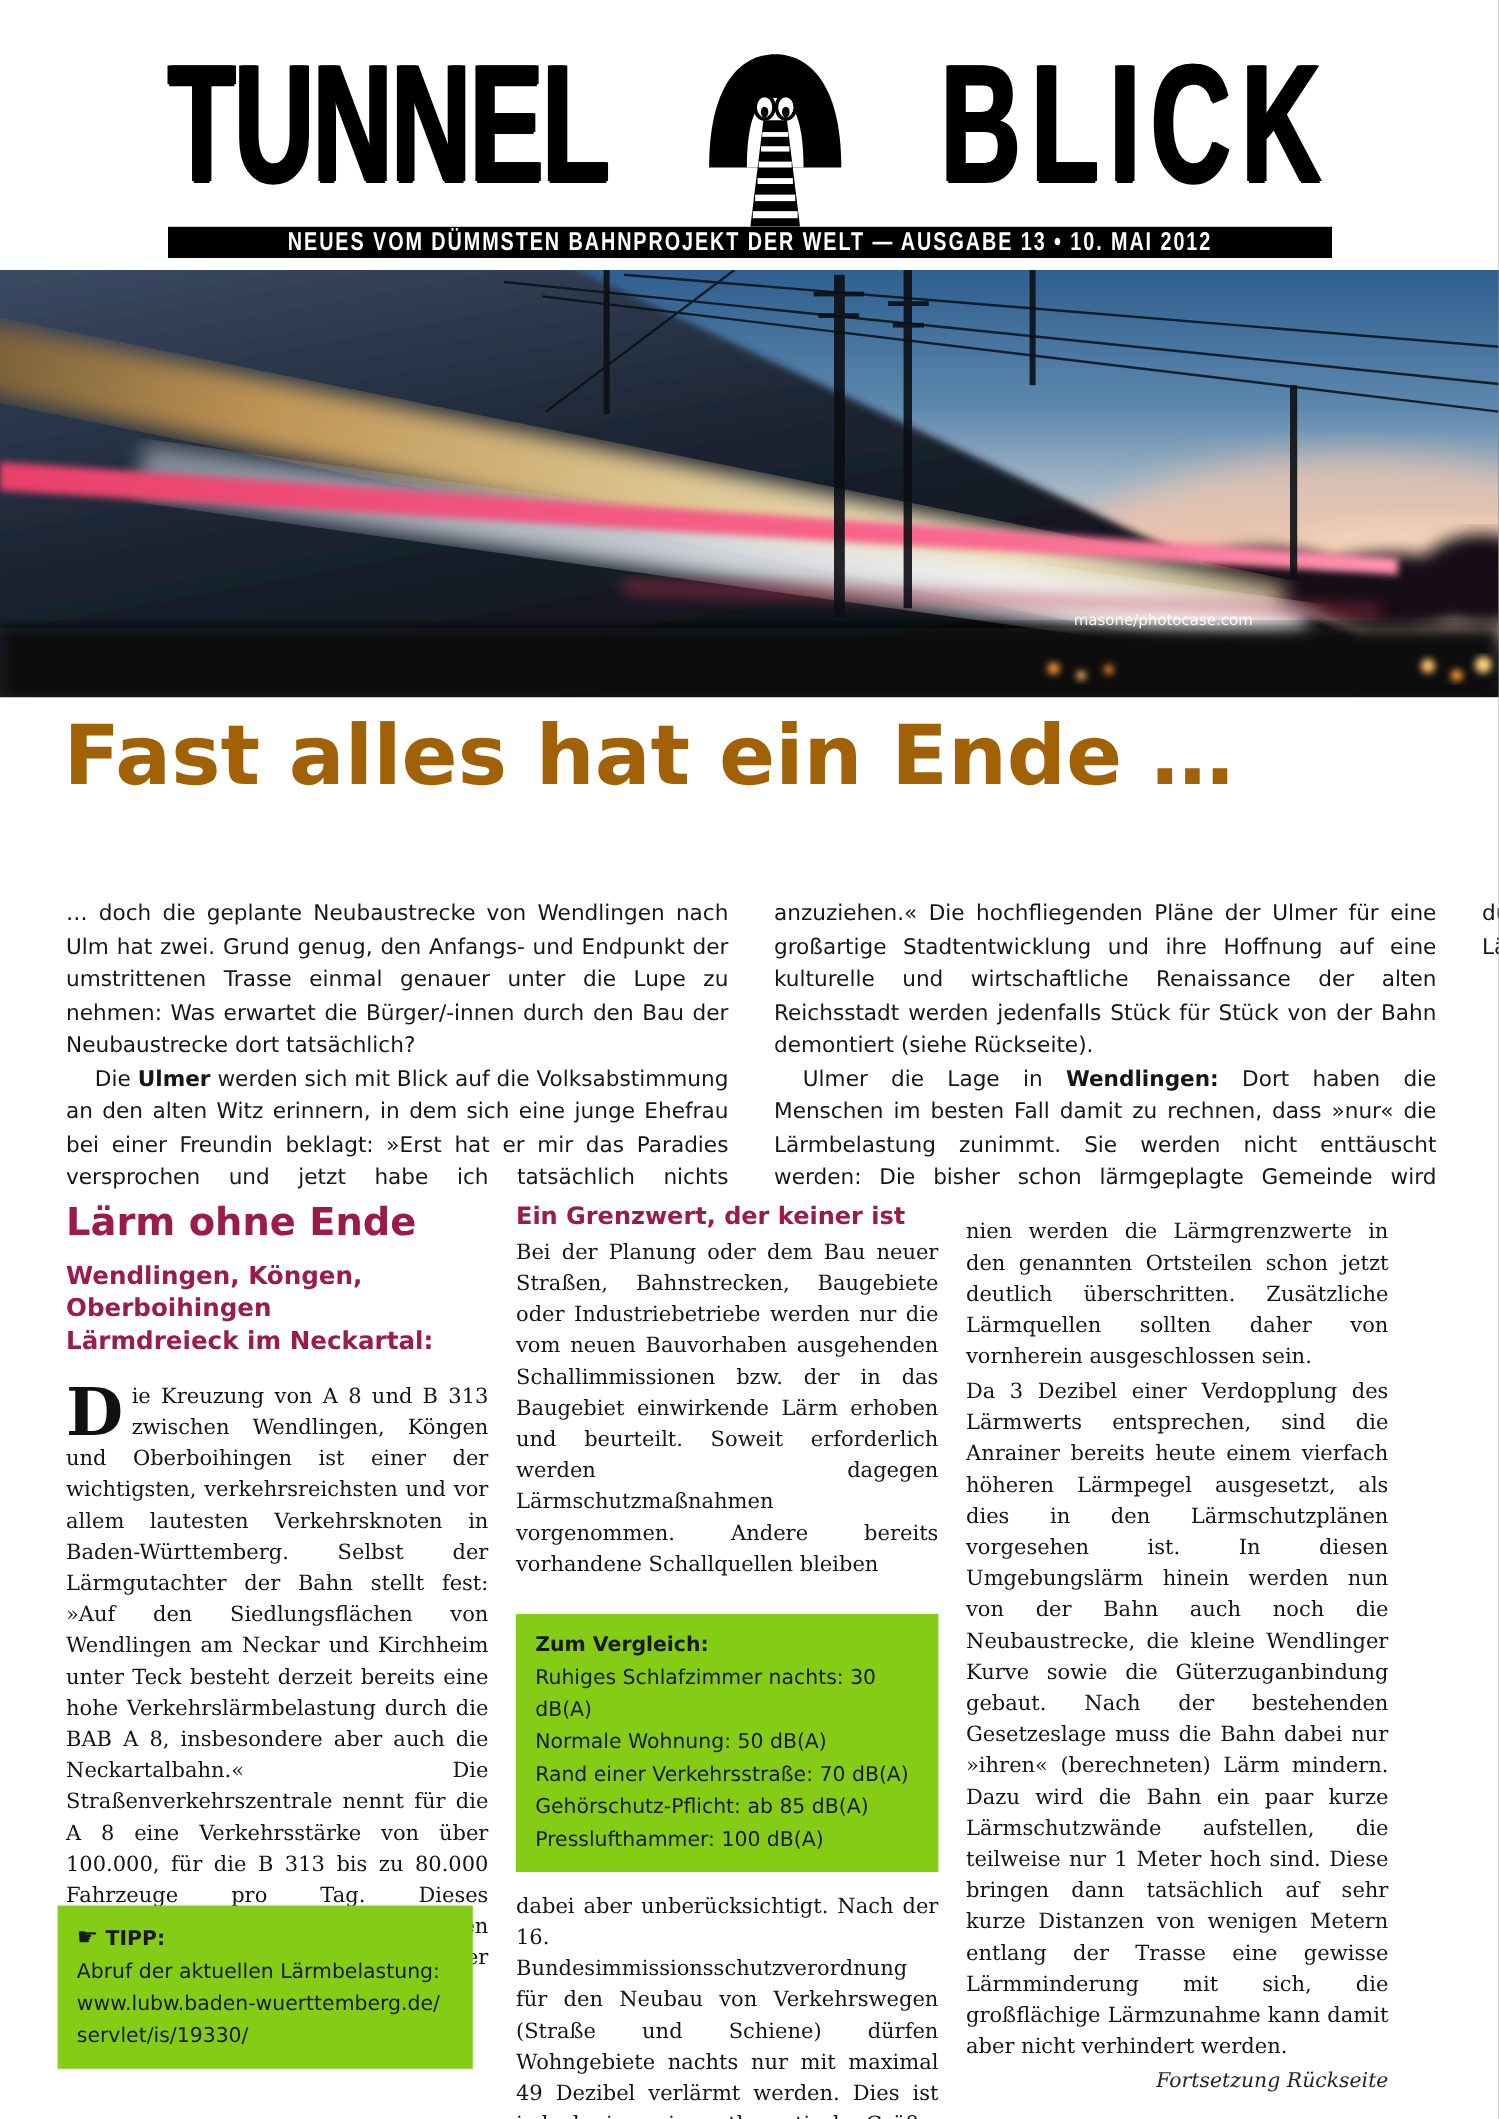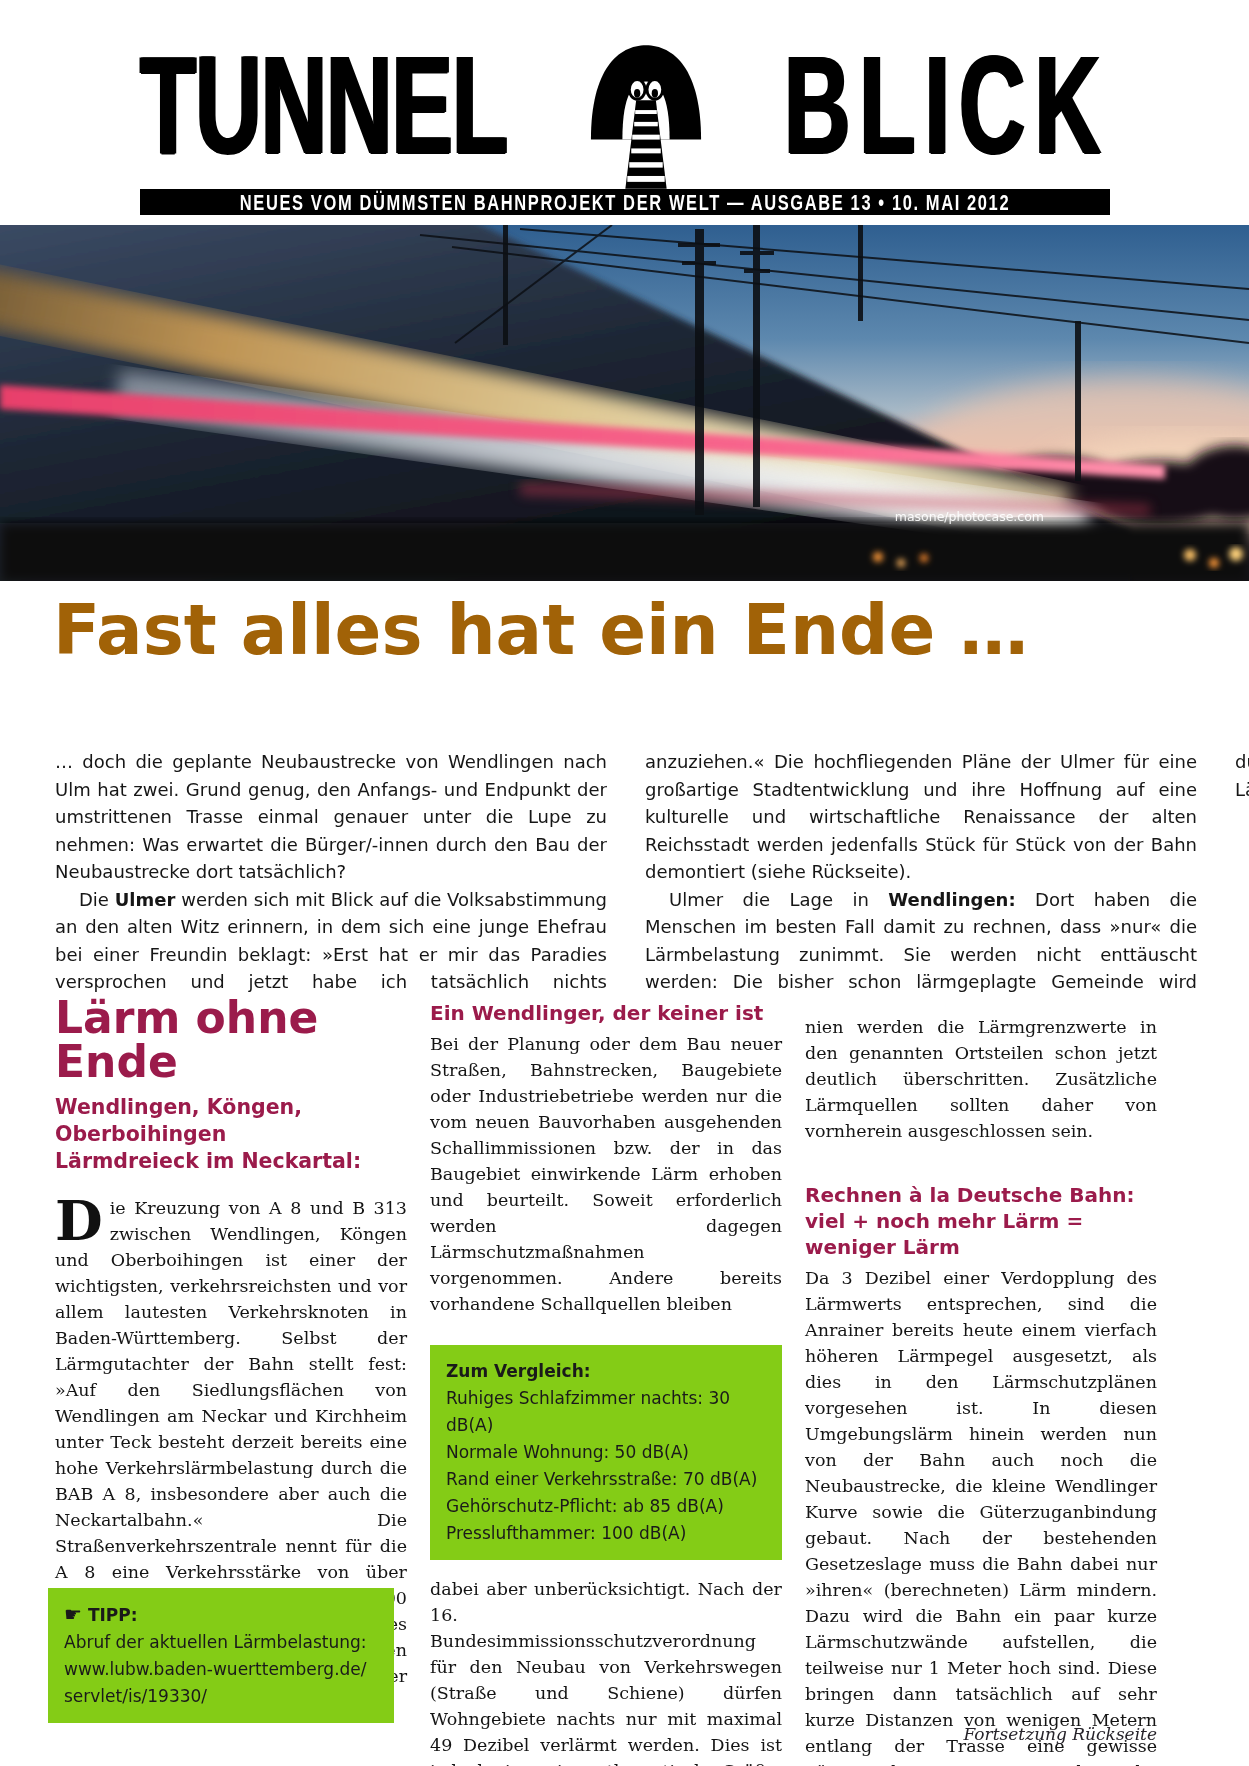--- a/index.html
+++ b/index.html
@@ -33,21 +33,21 @@
     column-count:2; column-gap:38px; column-fill:auto;
     font-size:18px; line-height:27.5px; text-align:justify; color:#161616; }
   .intro p.ind { text-indent:24px; }
   
   .serif { font-family:"DejaVu Serif", serif; font-size:17.5px; line-height:26px;
     text-align:justify; color:#141414; }
   .acol { position:absolute; width:352px; }
   .col1 { left:55px; top:996px; }
   .col2 { left:430px; top:1000px; }
   .col3 { left:805px; top:1000px; }
-  .art-title { color:#9b1b4b; font-weight:bold; font-size:44px; line-height:44px; margin-bottom:10px; }
+  .art-title { color:#9b1b4b; font-weight:bold; font-size:32px; line-height:44px; margin-bottom:10px; }
   .art-sub { color:#9b1b4b; font-weight:bold; font-size:20.5px; line-height:27px; }
   .col1 .serif { margin-top:20px; }
   .dropcap { float:left; font-family:"DejaVu Serif", serif; font-weight:bold;
     font-size:55px; line-height:45px; padding:3px 7px 0 0; color:#111; }
   .subhead { color:#9b1b4b; font-weight:bold; font-size:20px; line-height:26px; margin-bottom:5px; }
   .pinkbox { background:#84cc16; padding:13px 16px; font-size:17px; line-height:27px;
     font-family:"DejaVu Sans", sans-serif; color:#1a1a1a; text-align:left; }
   .pinkbox .bx-title { font-weight:bold; }
   .box-mid { margin:28px 0 16px 0; }
   .tipbox { position:absolute; left:48px; top:1588px; width:346px; }
@@ -211,37 +211,33 @@
   <div class="pinkbox tipbox">
     <div class="bx-title">
       <span class="manicule">☛</span><span>TIPP:</span>
     </div>
     <div>Abruf der aktuellen Lärmbelastung:</div>
     <div>www.lubw.baden-wuerttemberg.de/</div>
     <div>servlet/is/19330/</div>
   </div>
 
   <div class="acol col2">
-    <div class="subhead">Ein Wendlinger, der keiner ist</div>
+    <div class="subhead">Ein Grenzwert, der keiner ist</div>
     <div class="serif">Bei der Planung oder dem Bau neuer Straßen, Bahnstrecken, Baugebiete oder Industriebetriebe werden nur die vom neuen Bauvorhaben ausgehenden Schallimmissionen bzw. der in das Baugebiet einwirkende Lärm erhoben und beurteilt. Soweit erforderlich werden dagegen Lärmschutzmaßnahmen vorgenommen. Andere bereits vorhandene Schallquellen bleiben</div>
     <div class="pinkbox box-mid">
       <div class="bx-title">Zum Vergleich:</div>
       <div>Ruhiges Schlafzimmer nachts: 30 dB(A)</div>
       <div>Normale Wohnung: 50 dB(A)</div>
       <div>Rand einer Verkehrsstraße: 70 dB(A)</div>
       <div>Gehörschutz-Pflicht: ab 85 dB(A)</div>
       <div>Presslufthammer: 100 dB(A)</div>
     </div>
     <div class="serif">dabei aber unberücksichtigt. Nach der 16. Bundesimmissionsschutzverordnung für den Neubau von Verkehrswegen (Straße und Schiene) dürfen Wohngebiete nachts nur mit maximal 49 Dezibel verlärmt werden. Dies ist jedoch eine rein mathematische Größe, die allein den Lärm des neu gebauten Abschnitts berücksichtigt. Auch die »Städtebauliche Lärmfibel« nennt unverbindliche Werte. Nach beiden Richtli-</div>
   </div>
 
   <div class="acol col3">
     <div class="serif c3-body1">nien werden die Lärmgrenzwerte in den genannten Ortsteilen schon jetzt deutlich überschritten. Zusätzliche Lärmquellen sollten daher von vornherein ausgeschlossen sein.</div>
-    <div class="subhead c3-sub">
-      <div>Rechnen à la Deutsche Bahn:</div>
-      <div>viel + noch mehr Lärm = weniger Lärm</div>
-    </div>
     <div class="serif c3-body2">Da 3 Dezibel einer Verdopplung des Lärmwerts entsprechen, sind die Anrainer bereits heute einem vierfach höheren Lärmpegel ausgesetzt, als dies in den Lärmschutzplänen vorgesehen ist. In diesen Umgebungslärm hinein werden nun von der Bahn auch noch die Neubaustrecke, die kleine Wendlinger Kurve sowie die Güterzuganbindung gebaut. Nach der bestehenden Gesetzeslage muss die Bahn dabei nur »ihren« (berechneten) Lärm mindern. Dazu wird die Bahn ein paar kurze Lärmschutzwände aufstellen, die teilweise nur 1 Meter hoch sind. Diese bringen dann tatsächlich auf sehr kurze Distanzen von wenigen Metern entlang der Trasse eine gewisse Lärmminderung mit sich, die großflächige Lärmzunahme kann damit aber nicht verhindert werden.</div>
   </div>
 
   <div class="continuation">Fortsetzung Rückseite</div>
 
 </div>
 
 </body></html>

